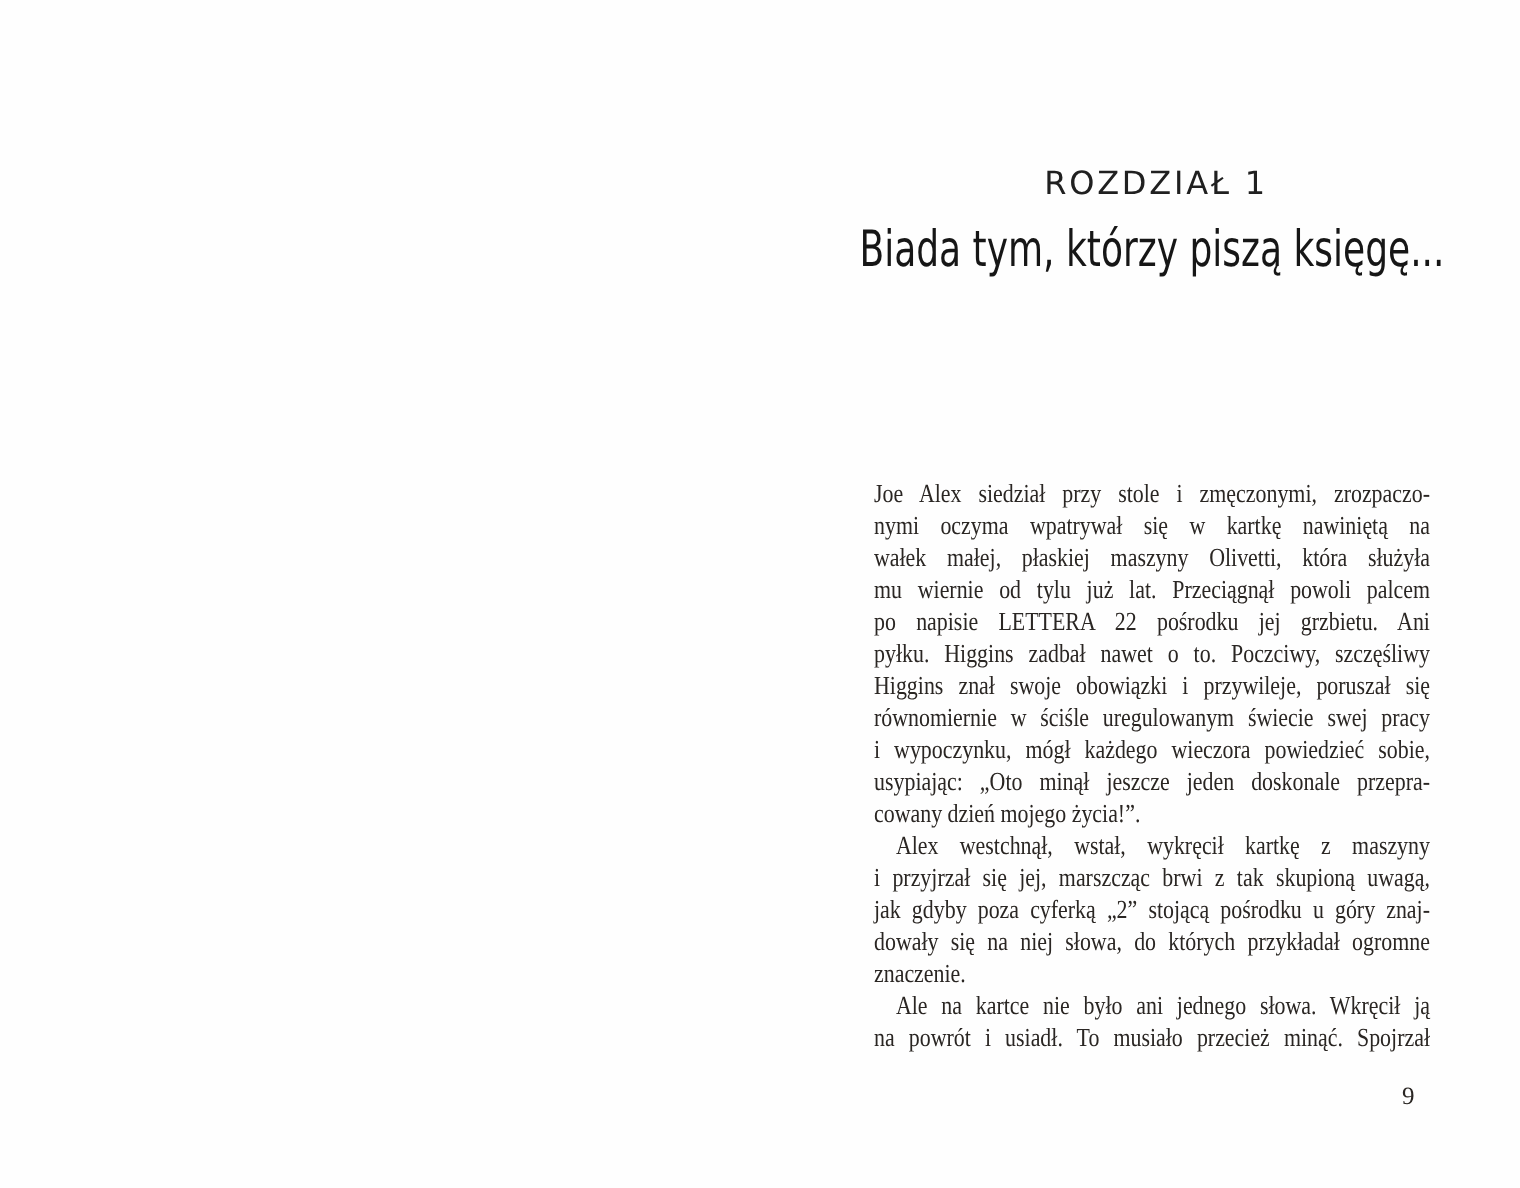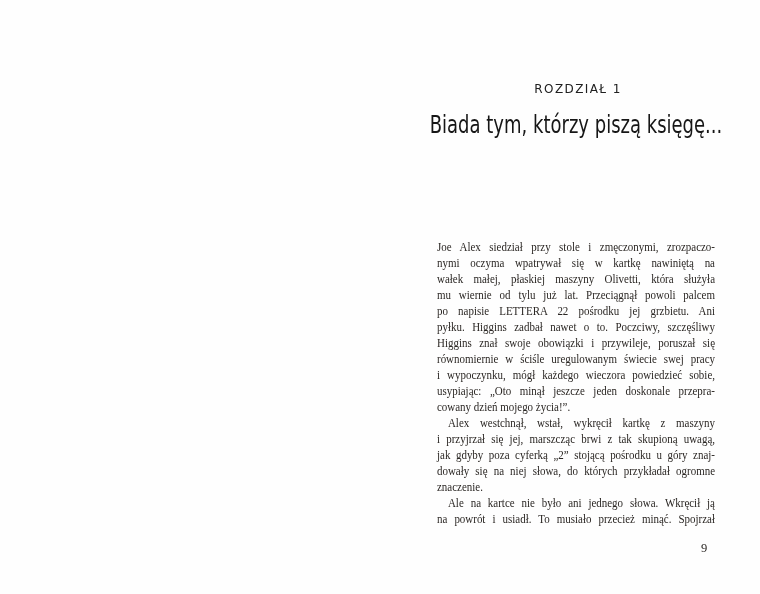--- a/index.html
+++ b/index.html
@@ -16,21 +16,21 @@
     font-family: "Liberation Serif", serif;
     color: #262626;
   }
   .kicker {
     position: absolute;
     top: 82px;
     left: 578px;
     transform: translateX(-50%);
     white-space: nowrap;
     font-family: "DejaVu Sans", sans-serif;
-    font-size: 12px;
+    font-size: 16px;
     letter-spacing: 1.4px;
     color: #202020;
     text-align: center;
   }
   .title {
     position: absolute;
     top: 110px;
     left: 576px;
     transform: translateX(-50%) scaleX(0.72);
     white-space: nowrap;

